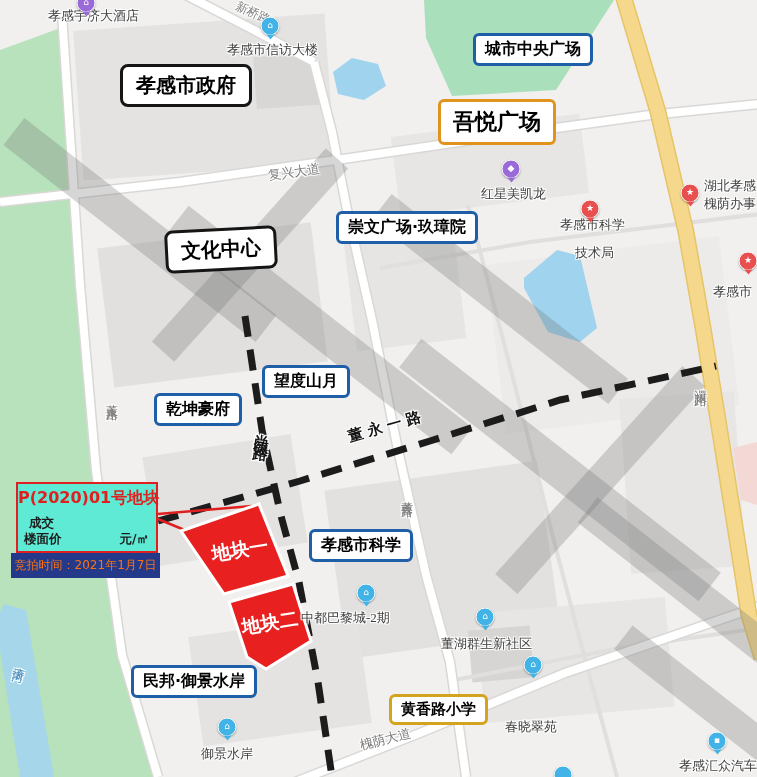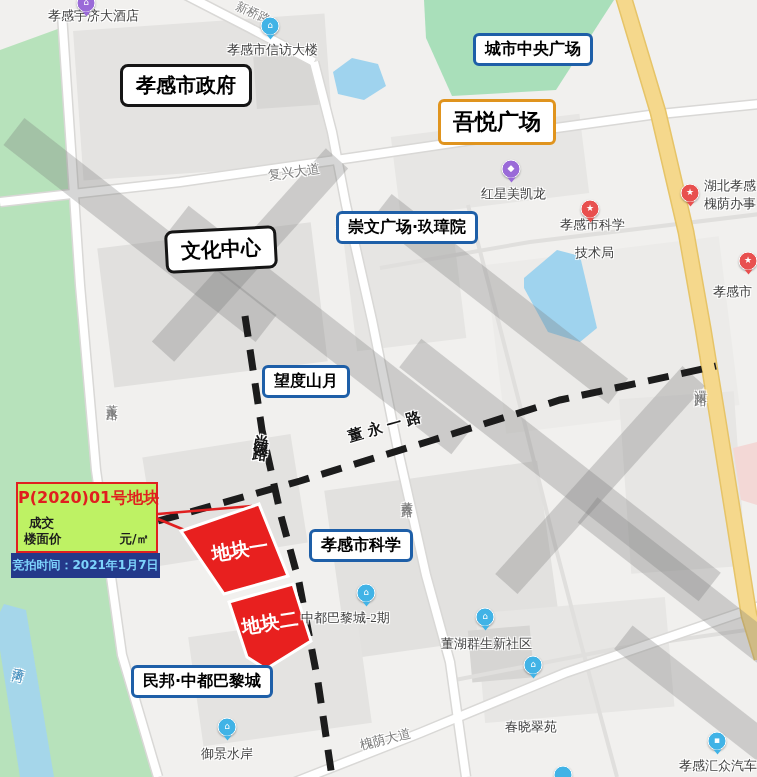--- a/index.html
+++ b/index.html
@@ -22,29 +22,29 @@
   .pin.purple{background:#9a6ad8;}.pin.purple::after{border-top:5px solid #9a6ad8;}
   .map-box{position:absolute;background:#fff;border-radius:6px;padding:3px 9px;
        font-weight:bold;color:#000;white-space:nowrap;z-index:6;font-size:16px;}
   .map-box.black{border:3.5px solid #151515;border-radius:8px;font-size:20px;padding:5px 13px;}
   .map-box.blue{border:3px solid #1e5fa8;}
   .map-box.orange{border:3.5px solid #e0941e;font-size:22px;padding:5px 12px;}
   .map-box.gold{border:3px solid #d2a41f;font-size:15px;}
   .parcel-label{position:absolute;color:#fff;font-weight:bold;font-size:19px;white-space:nowrap;
        transform:translate(-50%,-50%) rotate(-9deg);z-index:5;}
   #legend{position:absolute;left:0;top:475px;z-index:8;}
-  #legend .card{position:absolute;left:16px;top:7px;width:142px;height:71px;background:#bef264;
+  #legend .card{position:absolute;left:16px;top:7px;width:142px;height:71px;background:#5eead4;
        border:2.5px solid #e02020;box-sizing:border-box;}
   #legend .title{position:absolute;left:0;right:0;top:4px;text-align:center;color:#e01f1f;
        font-weight:bold;font-size:16px;white-space:nowrap;}
   #legend .l1{position:absolute;left:11px;top:31px;font-size:12.5px;color:#1c1c1c;font-weight:bold;}
   #legend .l2{position:absolute;left:6px;top:47px;font-size:12.5px;color:#1c1c1c;font-weight:bold;}
   #legend .unit{position:absolute;right:7px;top:47px;font-size:12.5px;color:#1c1c1c;font-weight:bold;}
   #legend .bar{position:absolute;left:11px;top:78px;width:149px;height:25px;background:#24398a;
-       color:#7dd3fc;font-weight:bold;font-size:12px;line-height:25px;text-align:center;white-space:nowrap;}
+       color:#f97316;font-weight:normal;font-size:12px;line-height:25px;text-align:center;white-space:nowrap;}
 </style>
 </head>
 <body>
 
 <div id="map">
 
   <svg id="base" width="757" height="777" viewBox="0 0 757 777">
 
     <g>
       <rect x="78" y="22" width="252" height="150" fill="#e4e3e1" transform="rotate(-4 204 97)"></rect>
@@ -168,22 +168,24 @@
 
   <div class="parcel-label" style="left:240px;top:550px">地块一</div>
   <div class="parcel-label" style="left:270px;top:623px">地块二</div>
 
   <div class="map-box black" style="left:120px;top:64px">孝感市政府</div>
   <div class="map-box blue" style="left:473px;top:33px">城市中央广场</div>
   <div class="map-box orange" style="left:438px;top:99px">吾悦广场</div>
   <div class="map-box black" style="left:165px;top:228px;transform:rotate(-3deg)">文化中心</div>
   <div class="map-box blue" style="left:336px;top:211px">崇文广场·玖璋院</div>
   <div class="map-box blue" style="left:262px;top:365px">望度山月</div>
+  <div class="map-box blue" style="left:154px;top:393px">乾坤豪府</div>
   <div class="map-box blue" style="left:309px;top:529px">孝感市科学</div>
-  <div class="map-box blue" style="left:131px;top:665px">民邦·中都巴黎城</div>
+  <div class="map-box blue" style="left:131px;top:665px">民邦·御景水岸</div>
+  <div class="map-box gold" style="left:389px;top:694px">黄香路小学</div>
 
   <div id="legend">
     <div class="card">
       <div class="title">P(2020)01号地块</div>
       <div class="l1">成交</div>
       <div class="l2">楼面价</div>
       <div class="unit">元/㎡</div>
     </div>
     <div class="bar">竞拍时间：2021年1月7日</div>
   </div>

